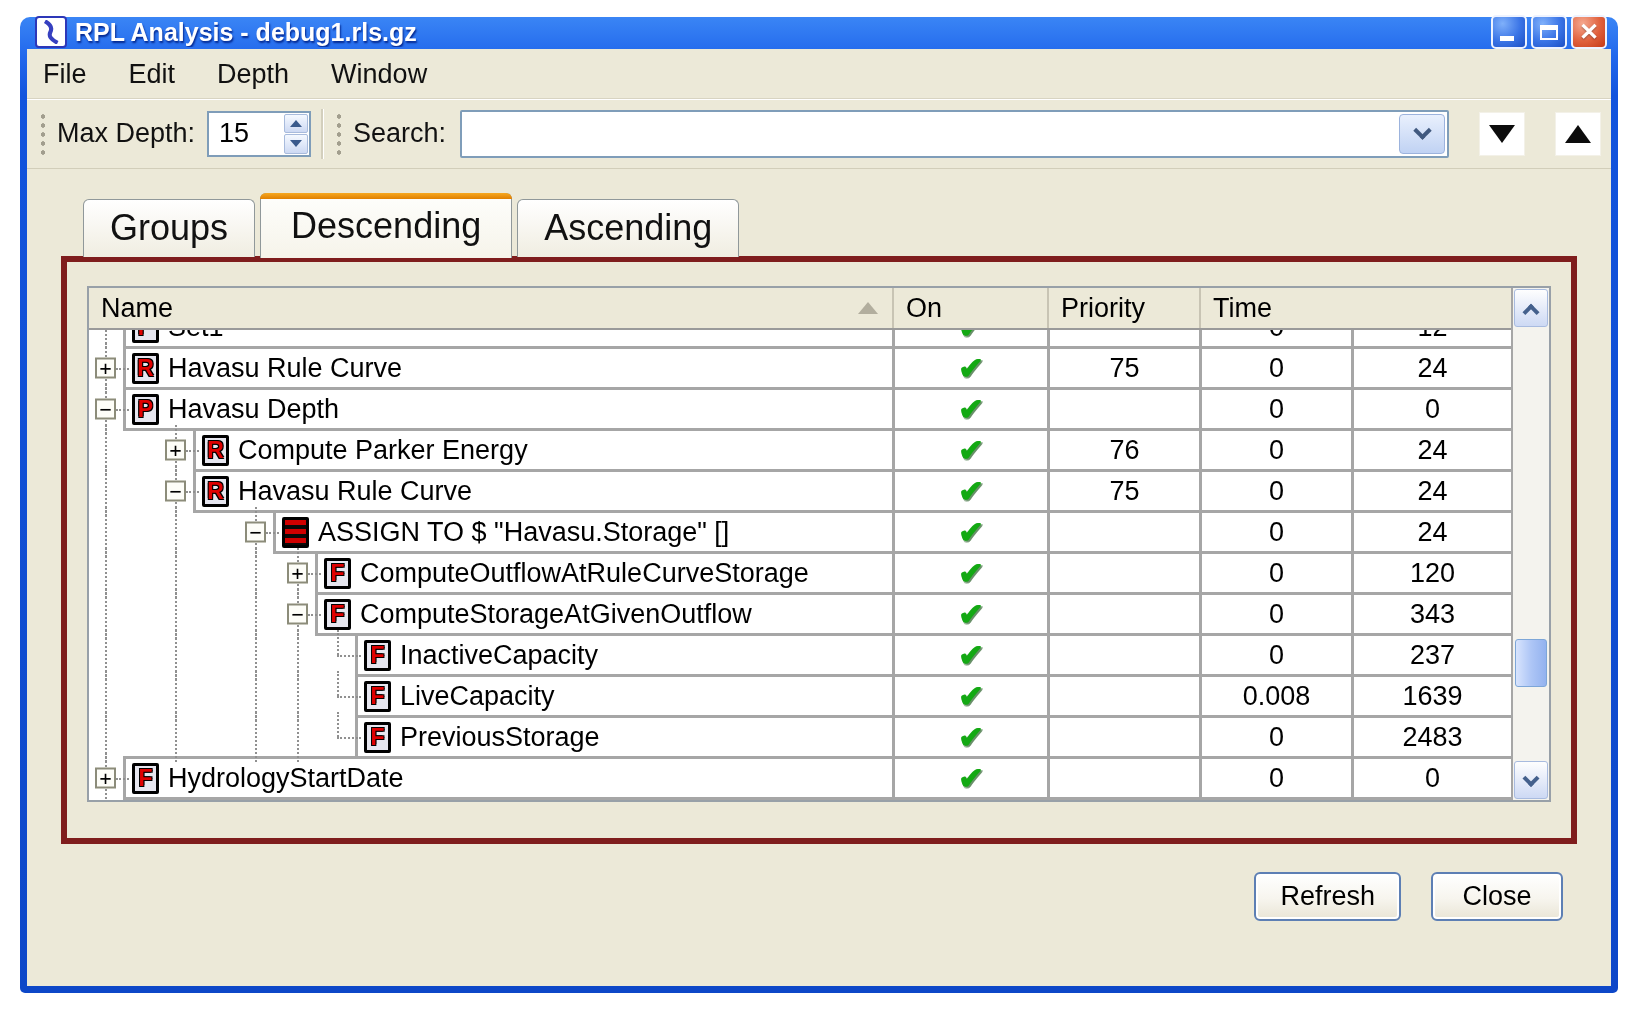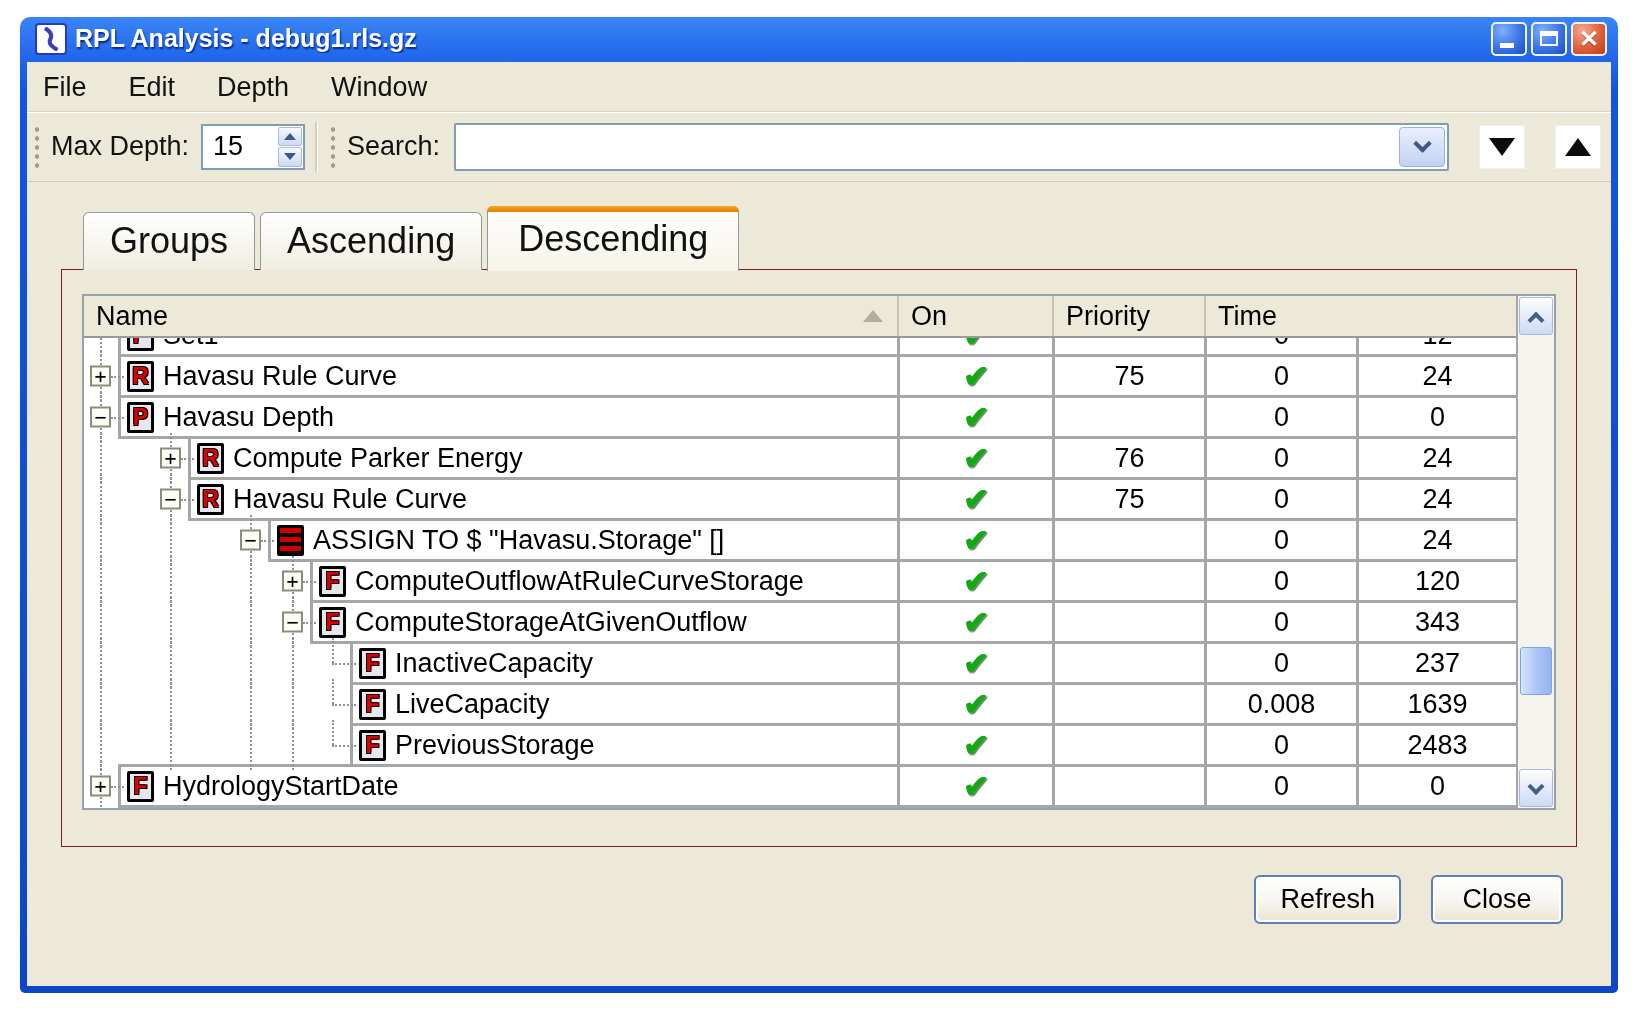--- a/index.html
+++ b/index.html
@@ -4,42 +4,42 @@
 <style>
   * { margin:0; padding:0; box-sizing:border-box; }
   html,body { width:1633px; height:1009px; background:#ffffff; overflow:hidden;
               font-family:"Liberation Sans", sans-serif; }
 
   
   .window { position:absolute; left:20px; top:17px; width:1598px; height:976px;
             border-radius:10px 10px 5px 5px;
             background:linear-gradient(180deg,#3a85f5 0%,#2268ec 4%,#1254dd 8%,#0d47c8 100%);
             padding:0 7px 7px 7px; display:flex; flex-direction:column; }
-  .titlebar { height:45px; display:flex; align-items:center; padding:2px 4px 4px 8px; }
+  .titlebar { height:32px; display:flex; align-items:center; padding:2px 4px 4px 8px; }
   .appicon { width:32px; height:32px; background:#fff; border:2px solid #2d37b8; border-radius:4px;
              display:flex; align-items:center; justify-content:center; margin-right:8px; flex-shrink:0; }
   .title { color:#fff; font-weight:bold; font-size:25px; text-shadow:1px 2px 2px #03278f;
            flex:1; white-space:nowrap; overflow:hidden; }
   .tbtn { width:36px; height:34px; border-radius:5px; border:2px solid #eef3ff; margin-left:4px;
           display:flex; align-items:center; justify-content:center; position:relative; }
   .tbtn.min,.tbtn.max { background:radial-gradient(circle at 30% 22%,#7fb0fa,#3a74e6 55%,#1c4fc4); }
   .tbtn.close { background:radial-gradient(circle at 30% 22%,#f5a88f,#e0603c 55%,#c43a17); }
   .glyph-min { position:absolute; left:7px; bottom:6px; width:14px; height:5px; background:#fff; }
   .glyph-max { width:18px; height:15px; border:2px solid #fff; border-top-width:5px; }
   .glyph-close { color:#fff; font-size:24px; font-weight:bold; line-height:1; text-shadow:0 1px 2px rgba(0,0,0,.35); }
 
   .client { flex:1; background:#ece9d8; overflow:hidden; display:flex; flex-direction:column; }
 
   
   .menubar { display:flex; gap:42px; padding:10px 0 8px 16px; font-size:27px; color:#111;
              border-bottom:1px solid #d8d4c2; }
   .menuitem { cursor:default; }
 
   
-  .toolbar { display:flex; align-items:center; height:70px; padding:0 10px 0 0;
+  .toolbar { display:flex; align-items:center; height:70px; padding:0 10px 0 6px;
              border-bottom:1px solid #d2ceba; box-shadow:0 1px 0 #ffffff inset; }
   .handle { width:8px; height:44px; margin:0 10px 0 6px; flex-shrink:0;
             background-image:radial-gradient(circle,#a29e8e 2px, rgba(0,0,0,0) 2.4px);
             background-size:8px 9px; background-position:center top; background-repeat:repeat-y; }
   .tlabel { font-size:27px; color:#111; white-space:nowrap; }
   .spin { width:104px; height:46px; margin-left:12px; background:#fff; border:2px solid #7f9db9;
           display:flex; align-items:stretch; }
   .spin input { flex:1; min-width:0; border:none; outline:none; font-size:27px; padding-left:10px;
                 font-family:"Liberation Sans",sans-serif; }
   .spinbtns { width:26px; display:flex; flex-direction:column; padding:1px; gap:1px; }
@@ -67,21 +67,21 @@
 
   
   .tabs { display:flex; align-items:flex-end; margin:22px 0 0 56px; position:relative; z-index:3; }
   .tab { font-size:36px; color:#111; background:linear-gradient(180deg,#ffffff,#f0ede1);
          border:1px solid #90989a; border-bottom:none; border-radius:6px 6px 0 0;
          padding:7px 26px 8px; margin-right:5px; position:relative; top:1px; }
   .tab.active { padding:11px 30px 11px; top:2px; background:linear-gradient(180deg,#fefefc,#f6f4ea);
                 z-index:4; }
   .tab.active::before { content:""; position:absolute; top:-1px; left:-1px; right:-1px; height:6px;
                         border-radius:6px 6px 0 0; background:linear-gradient(180deg,#f6a821,#e07f00); }
-  .panel { margin:0 34px; border:1px solid #7f1d1d; background:#ece9d8;
+  .panel { margin:0 34px; border:6px solid #7f1d1d; background:#ece9d8;
            padding:24px 20px 36px 20px; position:relative; z-index:2; }
 
   
   :root { --grid:#a6a6a6; }
   .tablewidget { border:2px solid #98a0a8; background:#fff; display:flex; height:516px; }
   .tmain { flex:1; min-width:0; display:flex; flex-direction:column; }
   .hdr { display:flex; height:42px; background:#ece9d8; border-bottom:2px solid #9a9a9a; flex-shrink:0; }
   .hcell { display:flex; align-items:center; padding-left:12px; font-size:27px; color:#000; }
   .hcell.hval { border-left:2px solid #c8c4b4; flex-shrink:0; }
   .hname { flex:1; min-width:0; }
@@ -197,22 +197,22 @@
       <span class="arrbtn">
           <i class="tri-dn-b"></i>
         </span>
       <span class="arrbtn">
           <i class="tri-up-b"></i>
         </span>
     </div>
 
     <div class="tabs">
       <span class="tab">Groups</span>
+      <span class="tab active">Descending</span>
       <span class="tab">Ascending</span>
-      <span class="tab active">Descending</span>
     </div>
 
     <div class="panel">
       <div class="tablewidget">
         <div class="tmain">
           <div class="hdr">
             <span class="hcell hname">
               <span>Name</span>
               <i class="sorttri"></i>
             </span>

